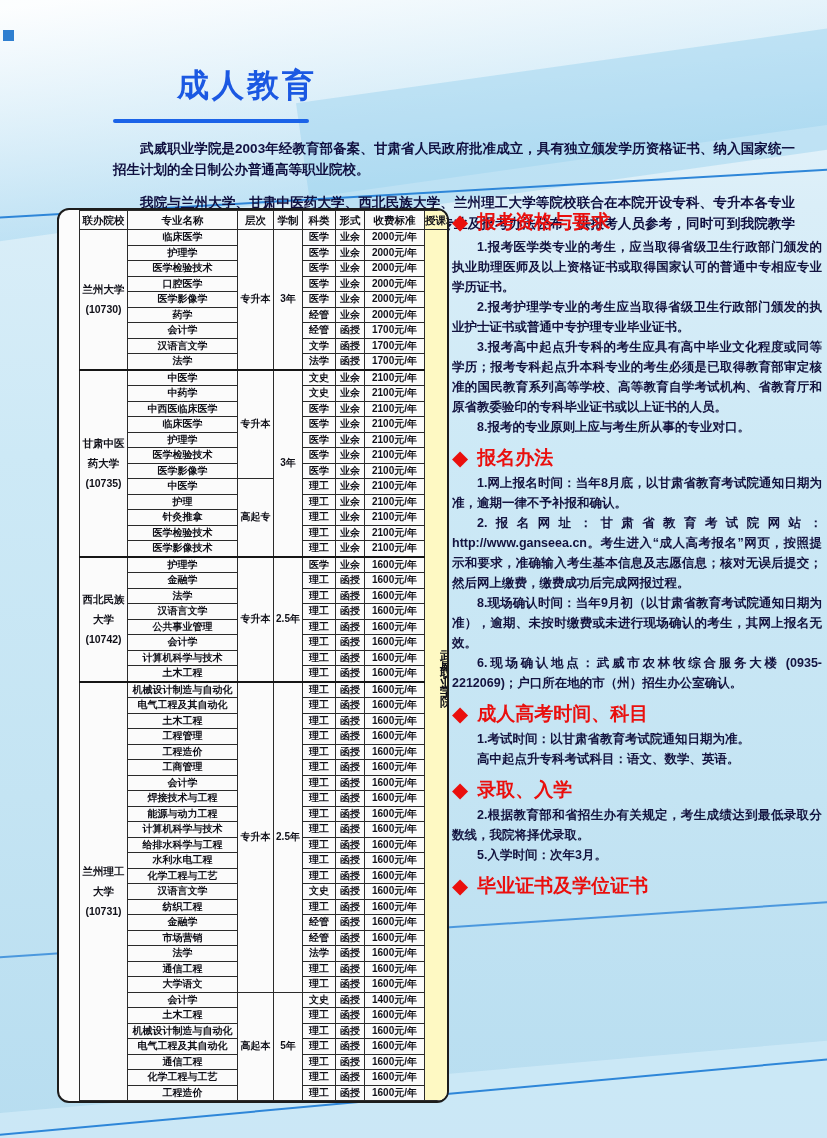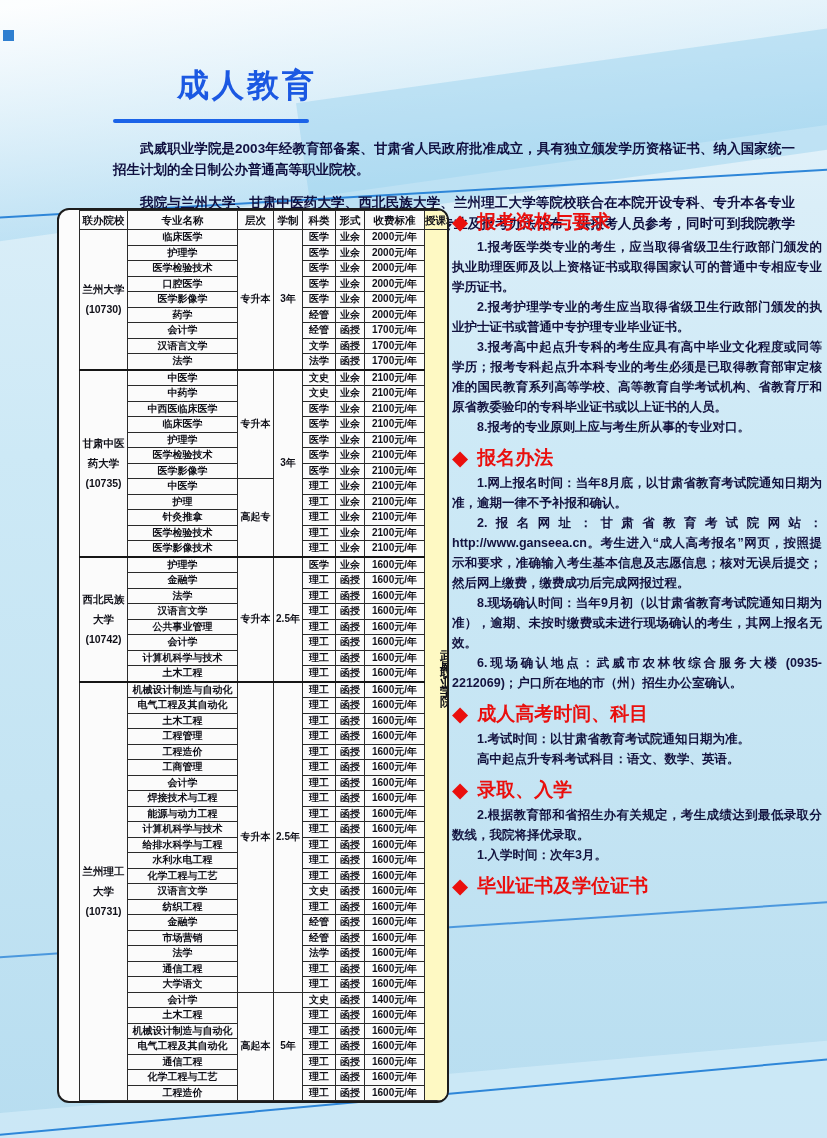--- a/index.html
+++ b/index.html
@@ -477,19 +477,19 @@
         <span class="diamond">◆</span>
         <span>成人高考时间、科目</span>
       </div>
       <p class="sec-p">1.考试时间：以甘肃省教育考试院通知日期为准。</p>
       <p class="sec-p">高中起点升专科考试科目：语文、数学、英语。</p>
       <div class="sec-title">
         <span class="diamond">◆</span>
         <span>录取、入学</span>
       </div>
       <p class="sec-p">2.根据教育部和省招生办有关规定，考生成绩达到最低录取分数线，我院将择优录取。</p>
-      <p class="sec-p">1.入学时间：次年3月。</p>
+      <p class="sec-p">5.入学时间：次年3月。</p>
       <div class="sec-title">
         <span class="diamond">◆</span>
         <span>毕业证书及学位证书</span>
       </div>
     </div>
 </div>
 
 </body></html>

